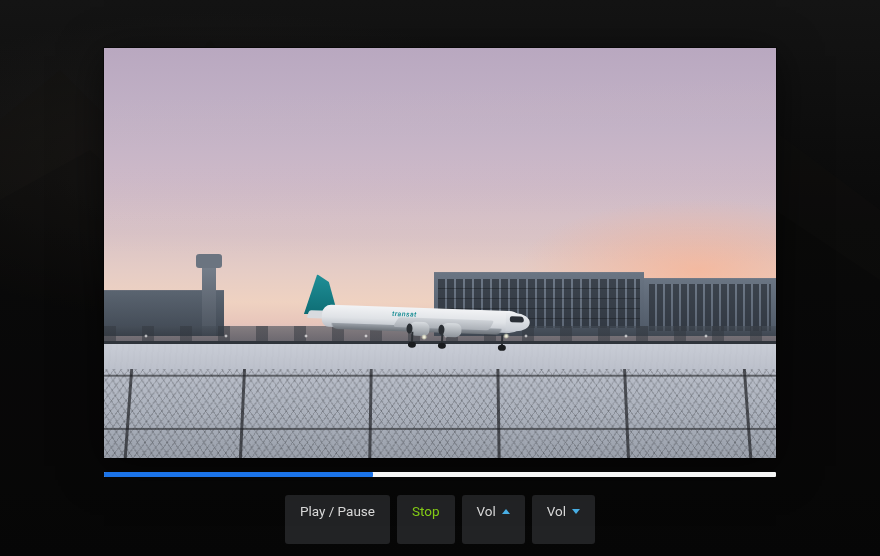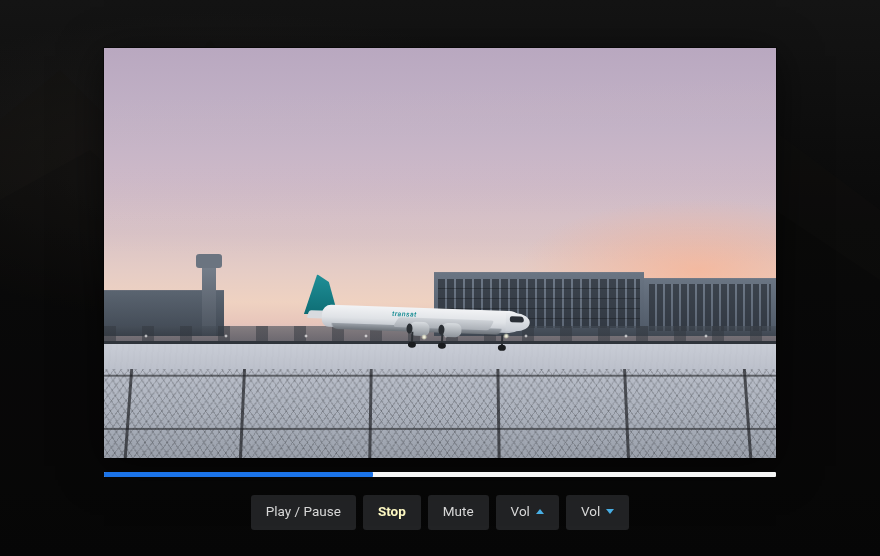--- a/index.html
+++ b/index.html
@@ -219,28 +219,28 @@
   
   .controls {
     display:flex; justify-content:center; gap:7px;
     margin-top: 18px;
   }
   .btn {
     background:#222325;
     color:#d9d9d9;
     font-size:13.5px;
     line-height:1;
-    padding:10px 15px 11px;
+    padding:10px 15px 25px;
     border-radius:3px;
     border:none;
     cursor:pointer;
     display:inline-flex; align-items:center; gap:6px;
     font-family:inherit;
   }
-  .btn.stop { color:#fef9c3;font-weight:bold; }
+  .btn.stop { color:#84cc16; }
   .caret-up, .caret-down {
     width:0; height:0; display:inline-block;
     border-left:4px solid transparent;
     border-right:4px solid transparent;
   }
   .caret-up { border-bottom:5px solid #49b0e6; }
   .caret-down { border-top:5px solid #49b0e6; }
 </style>
 </head>
 <body>
@@ -318,21 +318,20 @@
   </div>
 
   <div class="progress">
     <div class="progress-track"></div>
     <div class="progress-fill" style="width:40%"></div>
   </div>
 
   <div class="controls">
     <button class="btn">Play / Pause</button>
     <button class="btn stop">Stop</button>
-    <button class="btn">Mute</button>
     <button class="btn">
       <span>Vol</span>
       <span class="caret-up"></span>
     </button>
     <button class="btn">
       <span>Vol</span>
       <span class="caret-down"></span>
     </button>
   </div>
 

